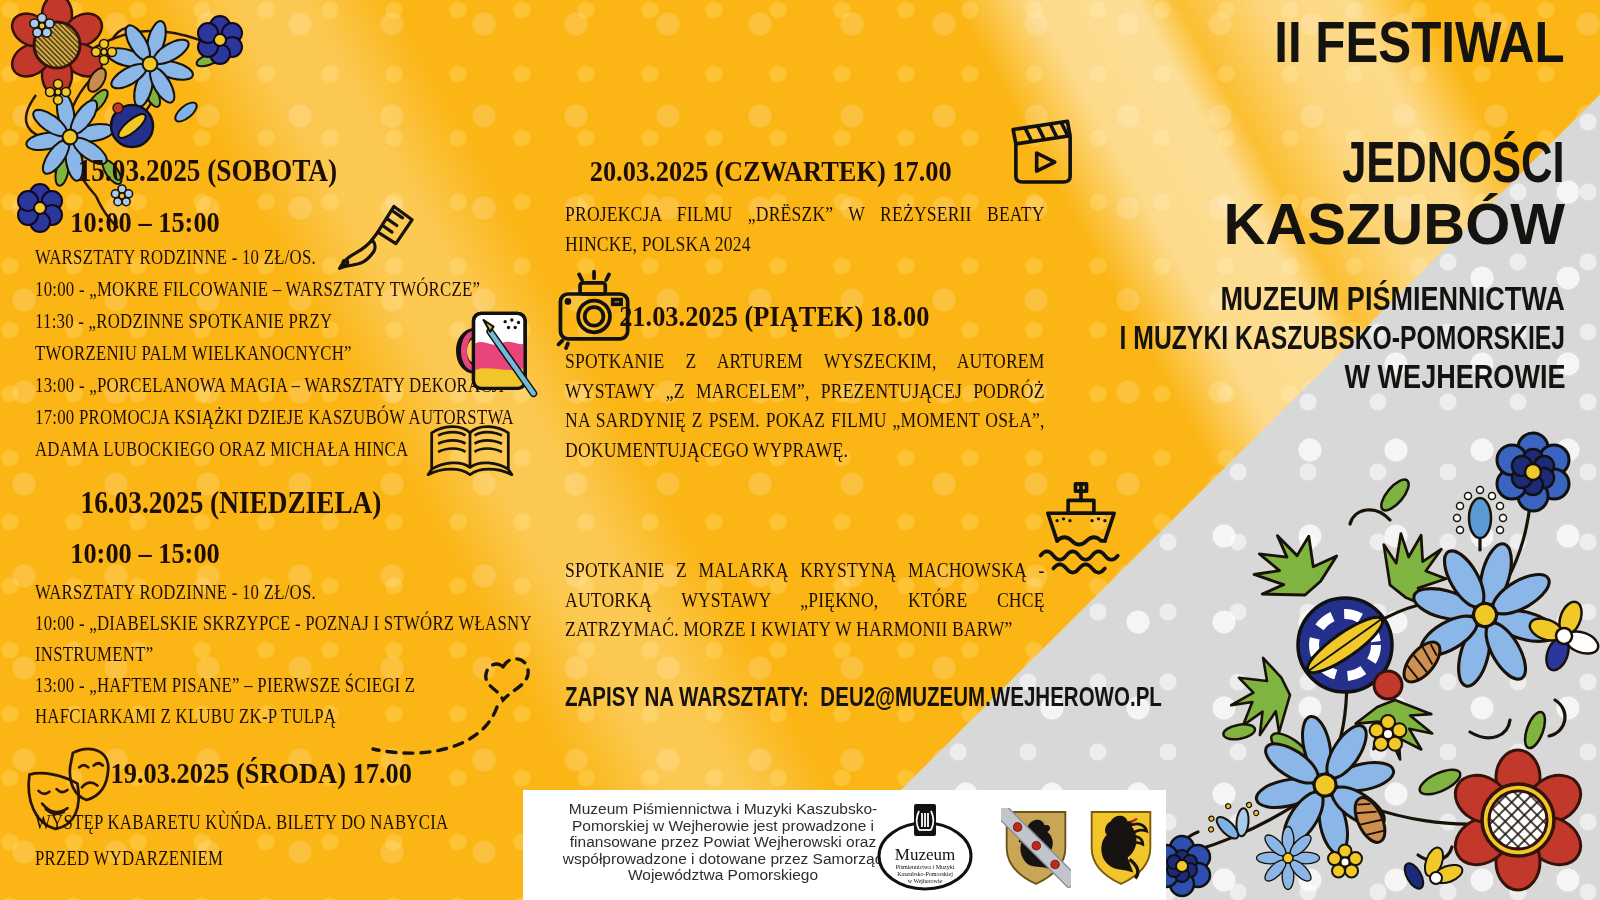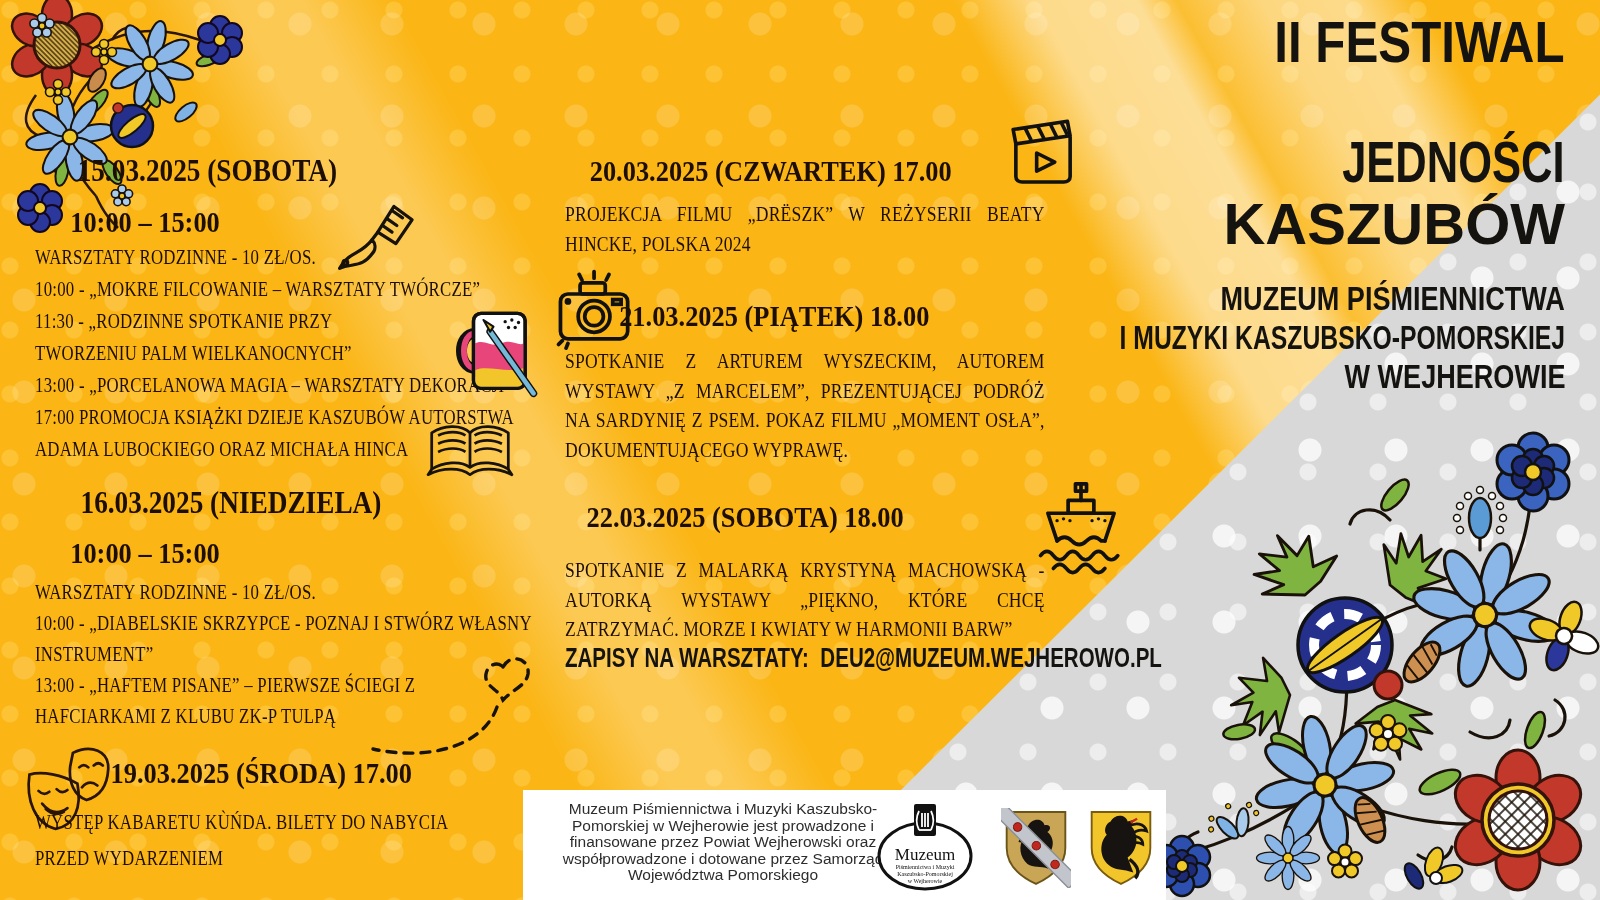--- a/index.html
+++ b/index.html
@@ -293,23 +293,20 @@
       <circle cx="18" cy="38" r="1.6" fill="#111"></circle>
       <path d="M46,6 v7 M30,9 l3,6 M62,9 l-3,6 M8,84 l4,-4 M16,88 l2,-5"></path>
     </g>
   </svg>
 
   <div class="abs sh" style="left:598px;top:299px;width:400px;font-size:30px">
     <span class="cond">21.03.2025 (PIĄTEK) 18.00</span>
   </div>
   <div class="abs sp" style="left:565px;top:347px;width:545px">SPOTKANIE Z ARTUREM WYSZECKIM, AUTOREM WYSTAWY „Z MARCELEM”, PREZENTUJĄCEJ PODRÓŻ NA SARDYNIĘ Z PSEM. POKAZ FILMU „MOMENT OSŁA”, DOKUMENTUJĄCEGO WYPRAWĘ.</div>
 
-  <div class="abs sh" style="left:565px;top:500px;width:450px;font-size:30px">
-    <span class="cond">22.03.2025 (SOBOTA) 18.00</span>
-  </div>
 
   <svg class="abs" style="left:1035px;top:480px;width:92px;height:96px" viewBox="0 0 100 104">
     <g fill="none" stroke="#111" stroke-width="4" stroke-linecap="round" stroke-linejoin="round">
       <path d="M50,4 V22 M44,4 h12 v8 h-12 Z"></path>
       <rect x="36" y="22" width="28" height="14"></rect>
       <path d="M14,36 H86 L76,66 M24,66 L14,36"></path>
       <path d="M24,66 Q32,58 40,66 Q48,74 56,66 Q64,58 72,66 L76,66"></path>
       <g fill="#111" stroke="none">
         <circle cx="24" cy="44" r="1.8"></circle>
           <circle cx="31" cy="42" r="1.8"></circle>
@@ -318,21 +315,21 @@
           <circle cx="69" cy="42" r="1.8"></circle>
           <circle cx="76" cy="44" r="1.8"></circle>
       </g>
       <path d="M6,82 q7,-9 14,0 q7,9 14,0 q7,-9 14,0 q7,9 14,0 q7,-9 14,0 q7,9 14,0"></path>
       <path d="M20,96 q7,-9 14,0 q7,9 14,0 q7,-9 14,0 q7,9 14,0"></path>
     </g>
   </svg>
 
   <div class="abs sp" style="left:565px;top:556px;width:545px">SPOTKANIE Z MALARKĄ KRYSTYNĄ MACHOWSKĄ - AUTORKĄ WYSTAWY „PIĘKNO, KTÓRE CHCĘ ZATRZYMAĆ. MORZE I KWIATY W HARMONII BARW”</div>
 
-  <div class="abs grunge" style="left:565px;top:643px;font-size:27px">
+  <div class="abs grunge" style="left:565px;top:682px;font-size:27px">
     <span class="cond" style="transform:scaleX(.76);transform-origin:left">
       <span>ZAPISY NA WARSZTATY:</span>&nbsp;
       <span>DEU2@MUZEUM.WEJHEROWO.PL</span>
     </span>
   </div>
 
   <div class="abs grunge rt" style="top:12px;font-size:58px;line-height:60px">
     <span class="cond" style="transform:scaleX(.85)">II FESTIWAL</span></div>
   <div class="abs grunge rt" style="top:132px;font-size:58px;line-height:60px">
     <span class="cond" style="transform:scaleX(.75)">JEDNOŚCI</span></div>

